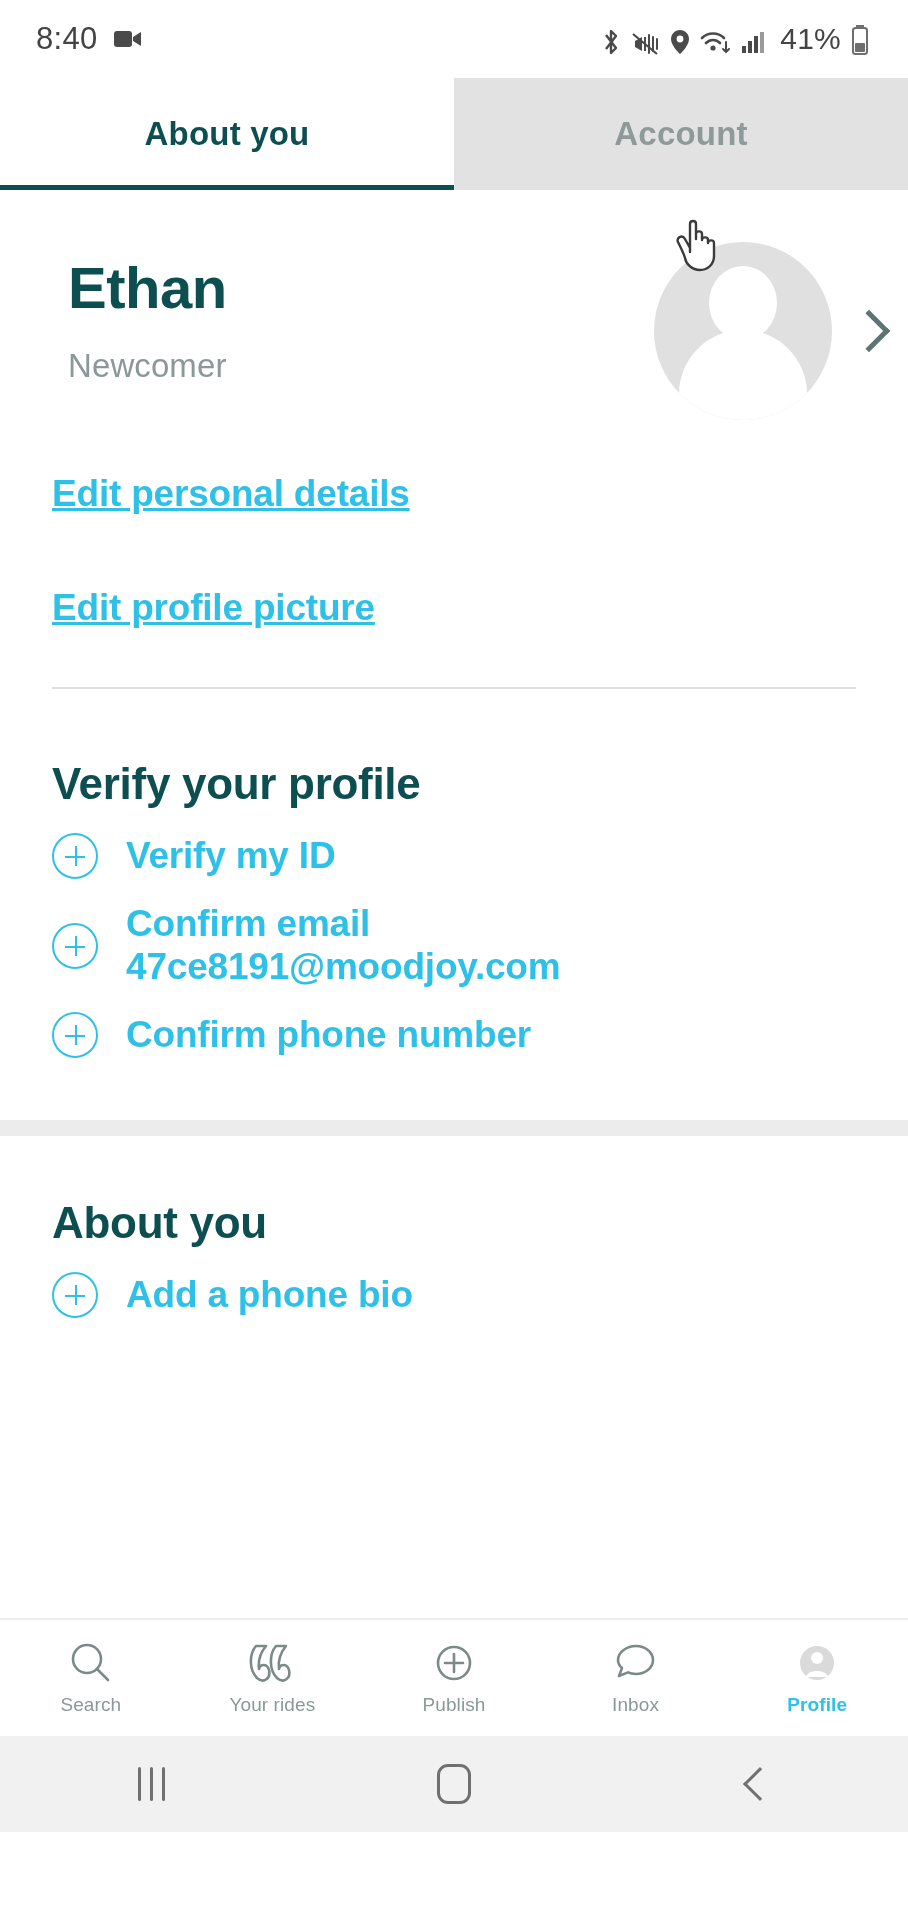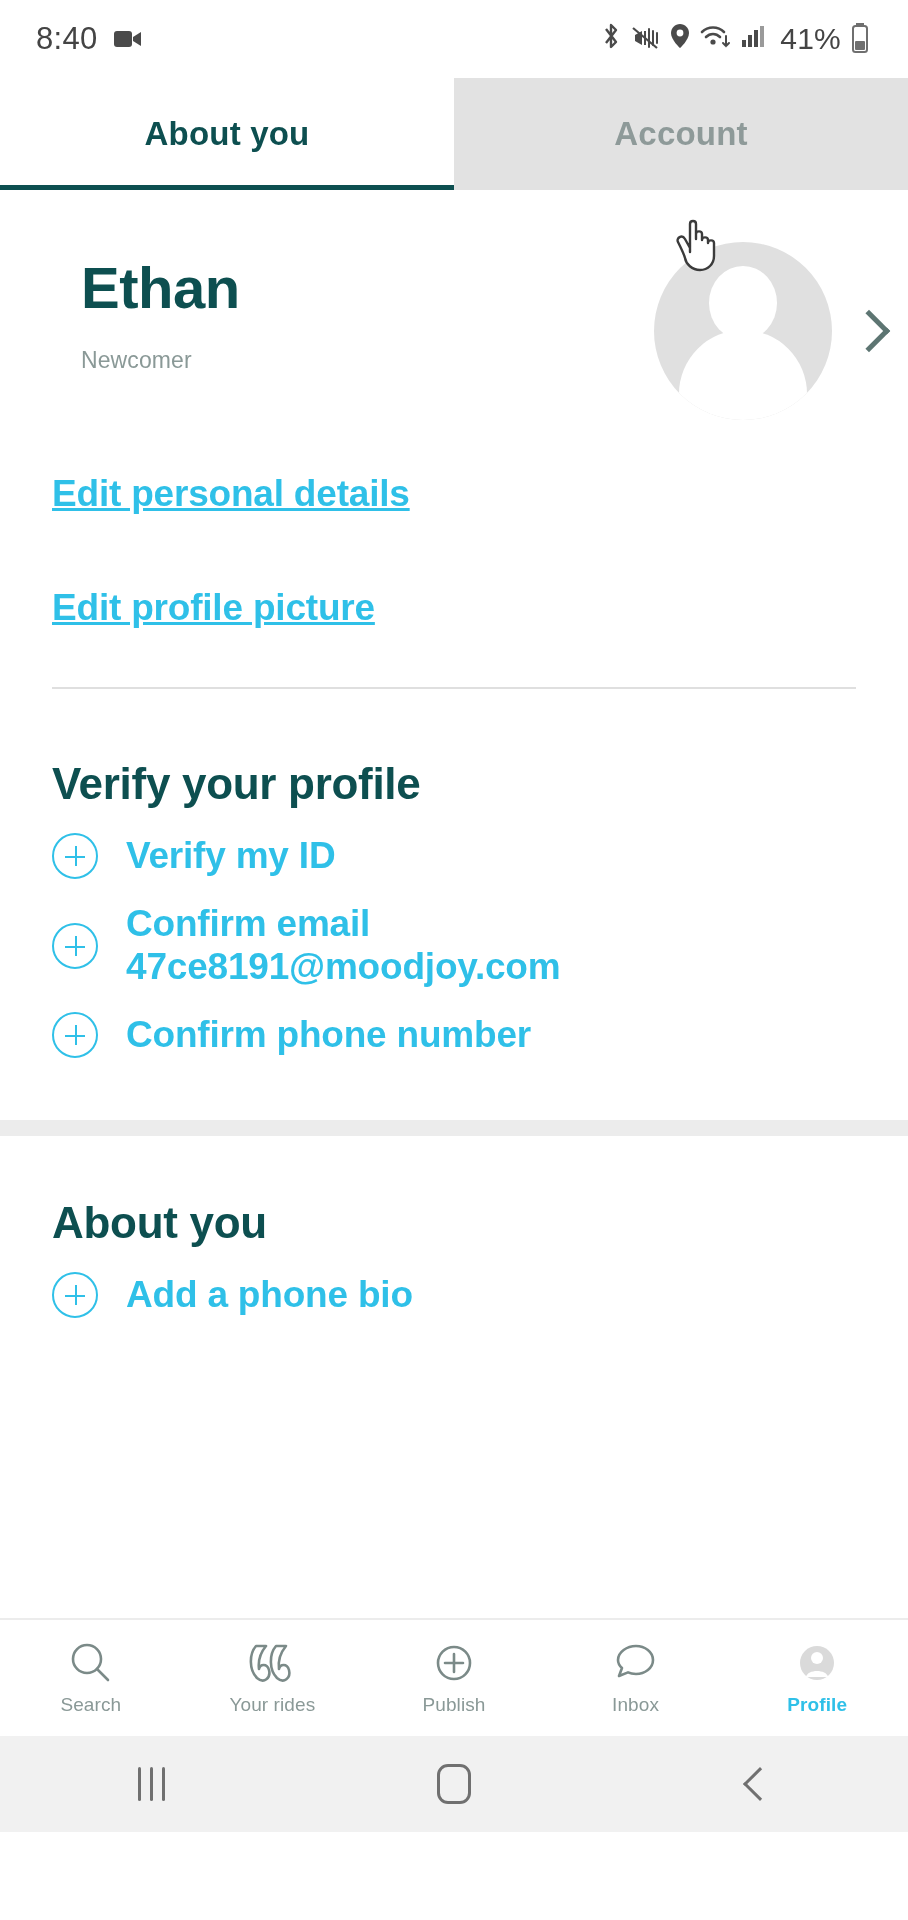--- a/index.html
+++ b/index.html
@@ -27,21 +27,21 @@
     align-items: center;
     padding: 0 30px 0 36px;
     background: #ffffff;
     color: #4a4a4a;
   }
   .sb-left { display: flex; align-items: center; gap: 16px; }
   .sb-time { font-size: 31px; color: #444; letter-spacing: .3px; }
   .sb-right {
     margin-left: auto;
     display: flex;
-    align-items: flex-start;
+    align-items: flex-end;
     gap: 9px;
     padding-right: 8px;
   }
   .sb-pct { font-size: 30px; color: #444; margin-left: 4px; letter-spacing: .2px; }
   .ic { display: block; }
 
   
   .tabbar {
     height: 112px;
     flex: 0 0 112px;
@@ -74,32 +74,31 @@
     overflow: hidden;
     background: #ffffff;
   }
   .pad { padding: 0 52px; }
 
   
   .profile-row {
     display: flex;
     align-items: flex-start;
     padding: 46px 24px 0 68px;
-    margin-left: 13px;
   }
   .profile-texts { flex: 1 1 auto; padding-top: 22px; }
   .pname {
     font-size: 58px;
     font-weight: bold;
     color: #0d4f50;
     line-height: 1.05;
     letter-spacing: -.5px;
   }
   .pstatus {
-    font-size: 23px;
+    font-size: 33px;
     color: #8a9997;
     margin-top: 28px;
     letter-spacing: .1px;
   }
   .avatar-wrap { display: flex; align-items: center; gap: 22px; padding-top: 6px; }
   .avatar {
     width: 178px;
     height: 178px;
     border-radius: 50%;
     background: #e0e0e0;

